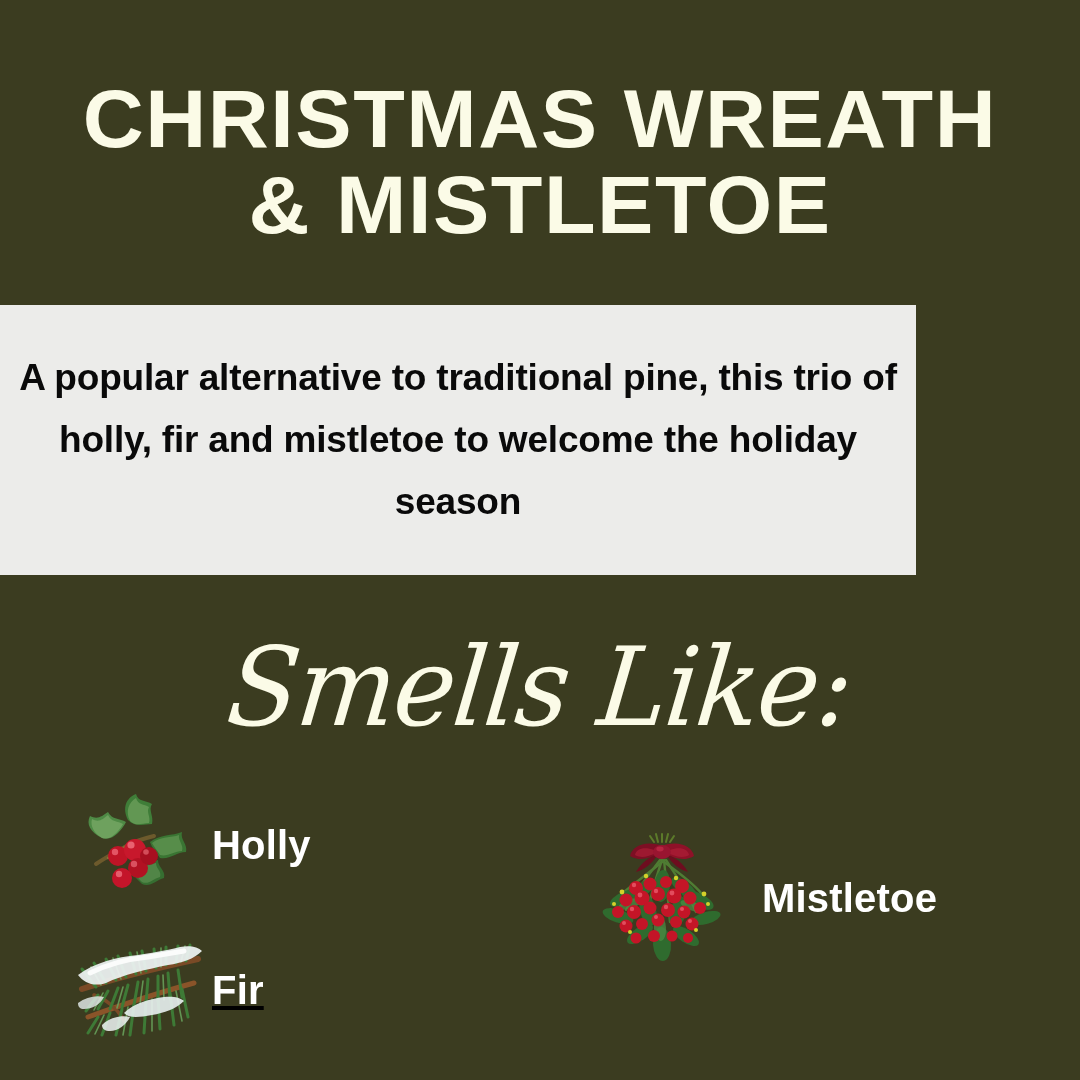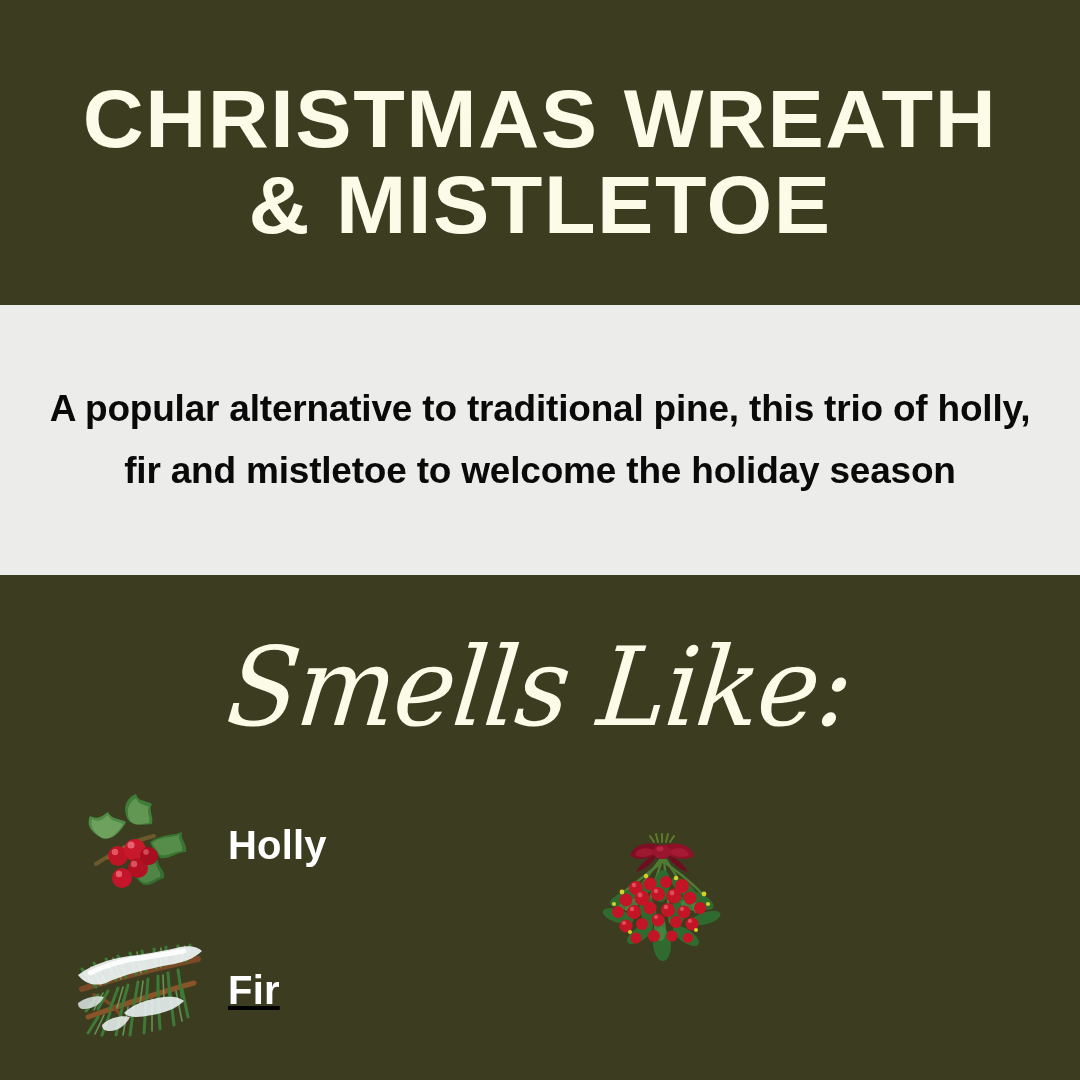--- a/index.html
+++ b/index.html
@@ -40,21 +40,21 @@
     text-align: center;
     white-space: nowrap;
     transform: scaleX(1.03);
   }
 
   
   .desc-band {
     position: absolute;
     left: 0;
     top: 305px;
-    width: 1080px;
+    width: 916px;
     height: 270px;
     background: #ececea;
     display: flex;
     align-items: center;
     justify-content: center;
   }
   .desc-text {
     color: #0a0a0a;
     font-family: "Liberation Sans", sans-serif;
     font-weight: 700;
@@ -95,21 +95,21 @@
     display: block;
   }
   .ingredient .ing-label {
     color: #ffffff;
     font-family: "Liberation Sans", sans-serif;
     font-weight: 700;
     font-size: 40px;
     line-height: 40px;
     letter-spacing: 0.2px;
     white-space: nowrap;
-    margin-left: 16px;
+    margin-left: 0;
   }
   #ing-holly      { left: 72px;  top: 780px; }
   #ing-fir        { left: 72px;  top: 925px; text-decoration: underline; }
   #ing-mistletoe  { left: 588px; top: 828px; }
   #ing-mistletoe .thumb { width: 148px; height: 140px; }
   #ing-mistletoe .ing-label { margin-left: 26px; }
 </style>
 </head>
 <body>
 
@@ -302,15 +302,16 @@
         <path d="M70 18 C54 12 40 18 38 28 C48 34 58 30 68 26 Z" fill="#7d0f24"></path>
         <path d="M70 18 C86 12 100 18 102 28 C92 34 82 30 72 26 Z" fill="#8e1128"></path>
         <path d="M62 22 C52 18 44 21 43 27 C50 31 56 28 62 26 Z" fill="#a51b33" opacity="0.8"></path>
         <path d="M78 22 C88 18 96 21 97 27 C90 31 84 28 78 26 Z" fill="#aa1d35" opacity="0.8"></path>
         <path d="M66 26 C60 36 52 42 44 44 C50 34 56 30 66 26 Z" fill="#6e0d1f"></path>
         <path d="M74 26 C80 36 88 42 96 44 C90 34 84 30 74 26 Z" fill="#6e0d1f"></path>
         <ellipse cx="70" cy="24" rx="9" ry="7" fill="#991530"></ellipse>
         <ellipse cx="68" cy="21" rx="3.6" ry="2.4" fill="#bb2944" opacity="0.85"></ellipse>
       </g>
     </svg>
+    <div class="ing-label">Mistletoe</div>
   </div>
 
 </div>
 
 </body></html>

